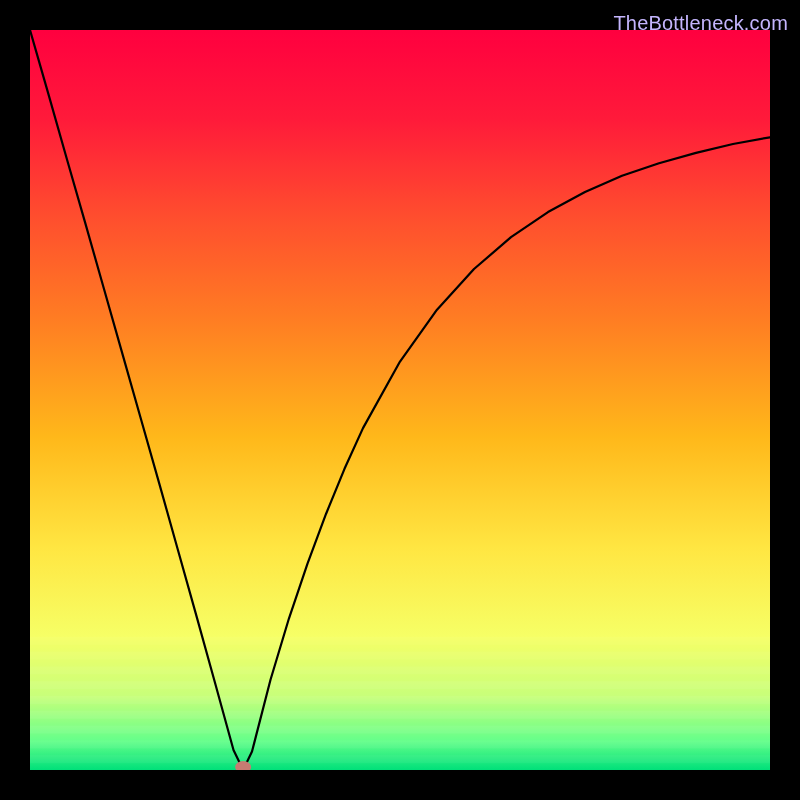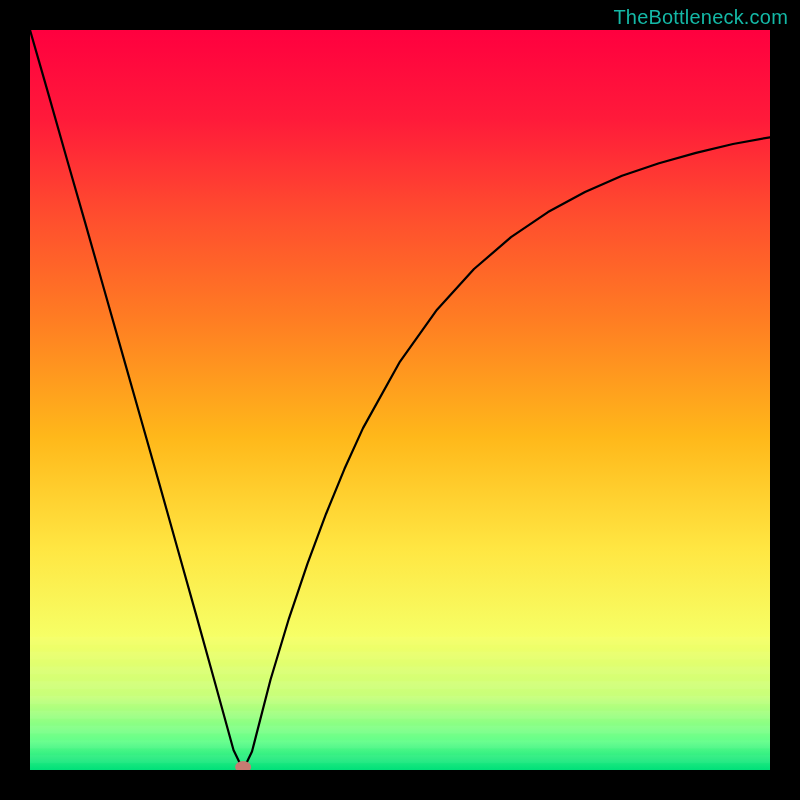--- a/index.html
+++ b/index.html
@@ -6,23 +6,23 @@
   body {
     width: 800px;
     height: 800px;
     background: #000;
     position: relative;
     font-family: Arial, Helvetica, sans-serif;
     overflow: hidden;
   }
   .watermark {
     position: absolute;
-    top: 6px;
+    top: 12px;
     right: 12px;
-    color: #14b8a6;
+    color: #c4b5fd;
     font-size: 20px;
     font-weight: 500;
     z-index: 10;
     letter-spacing: 0.2px;
   }
   .plot-area {
     position: absolute;
     left: 30px;
     top: 30px;
     width: 740px;

